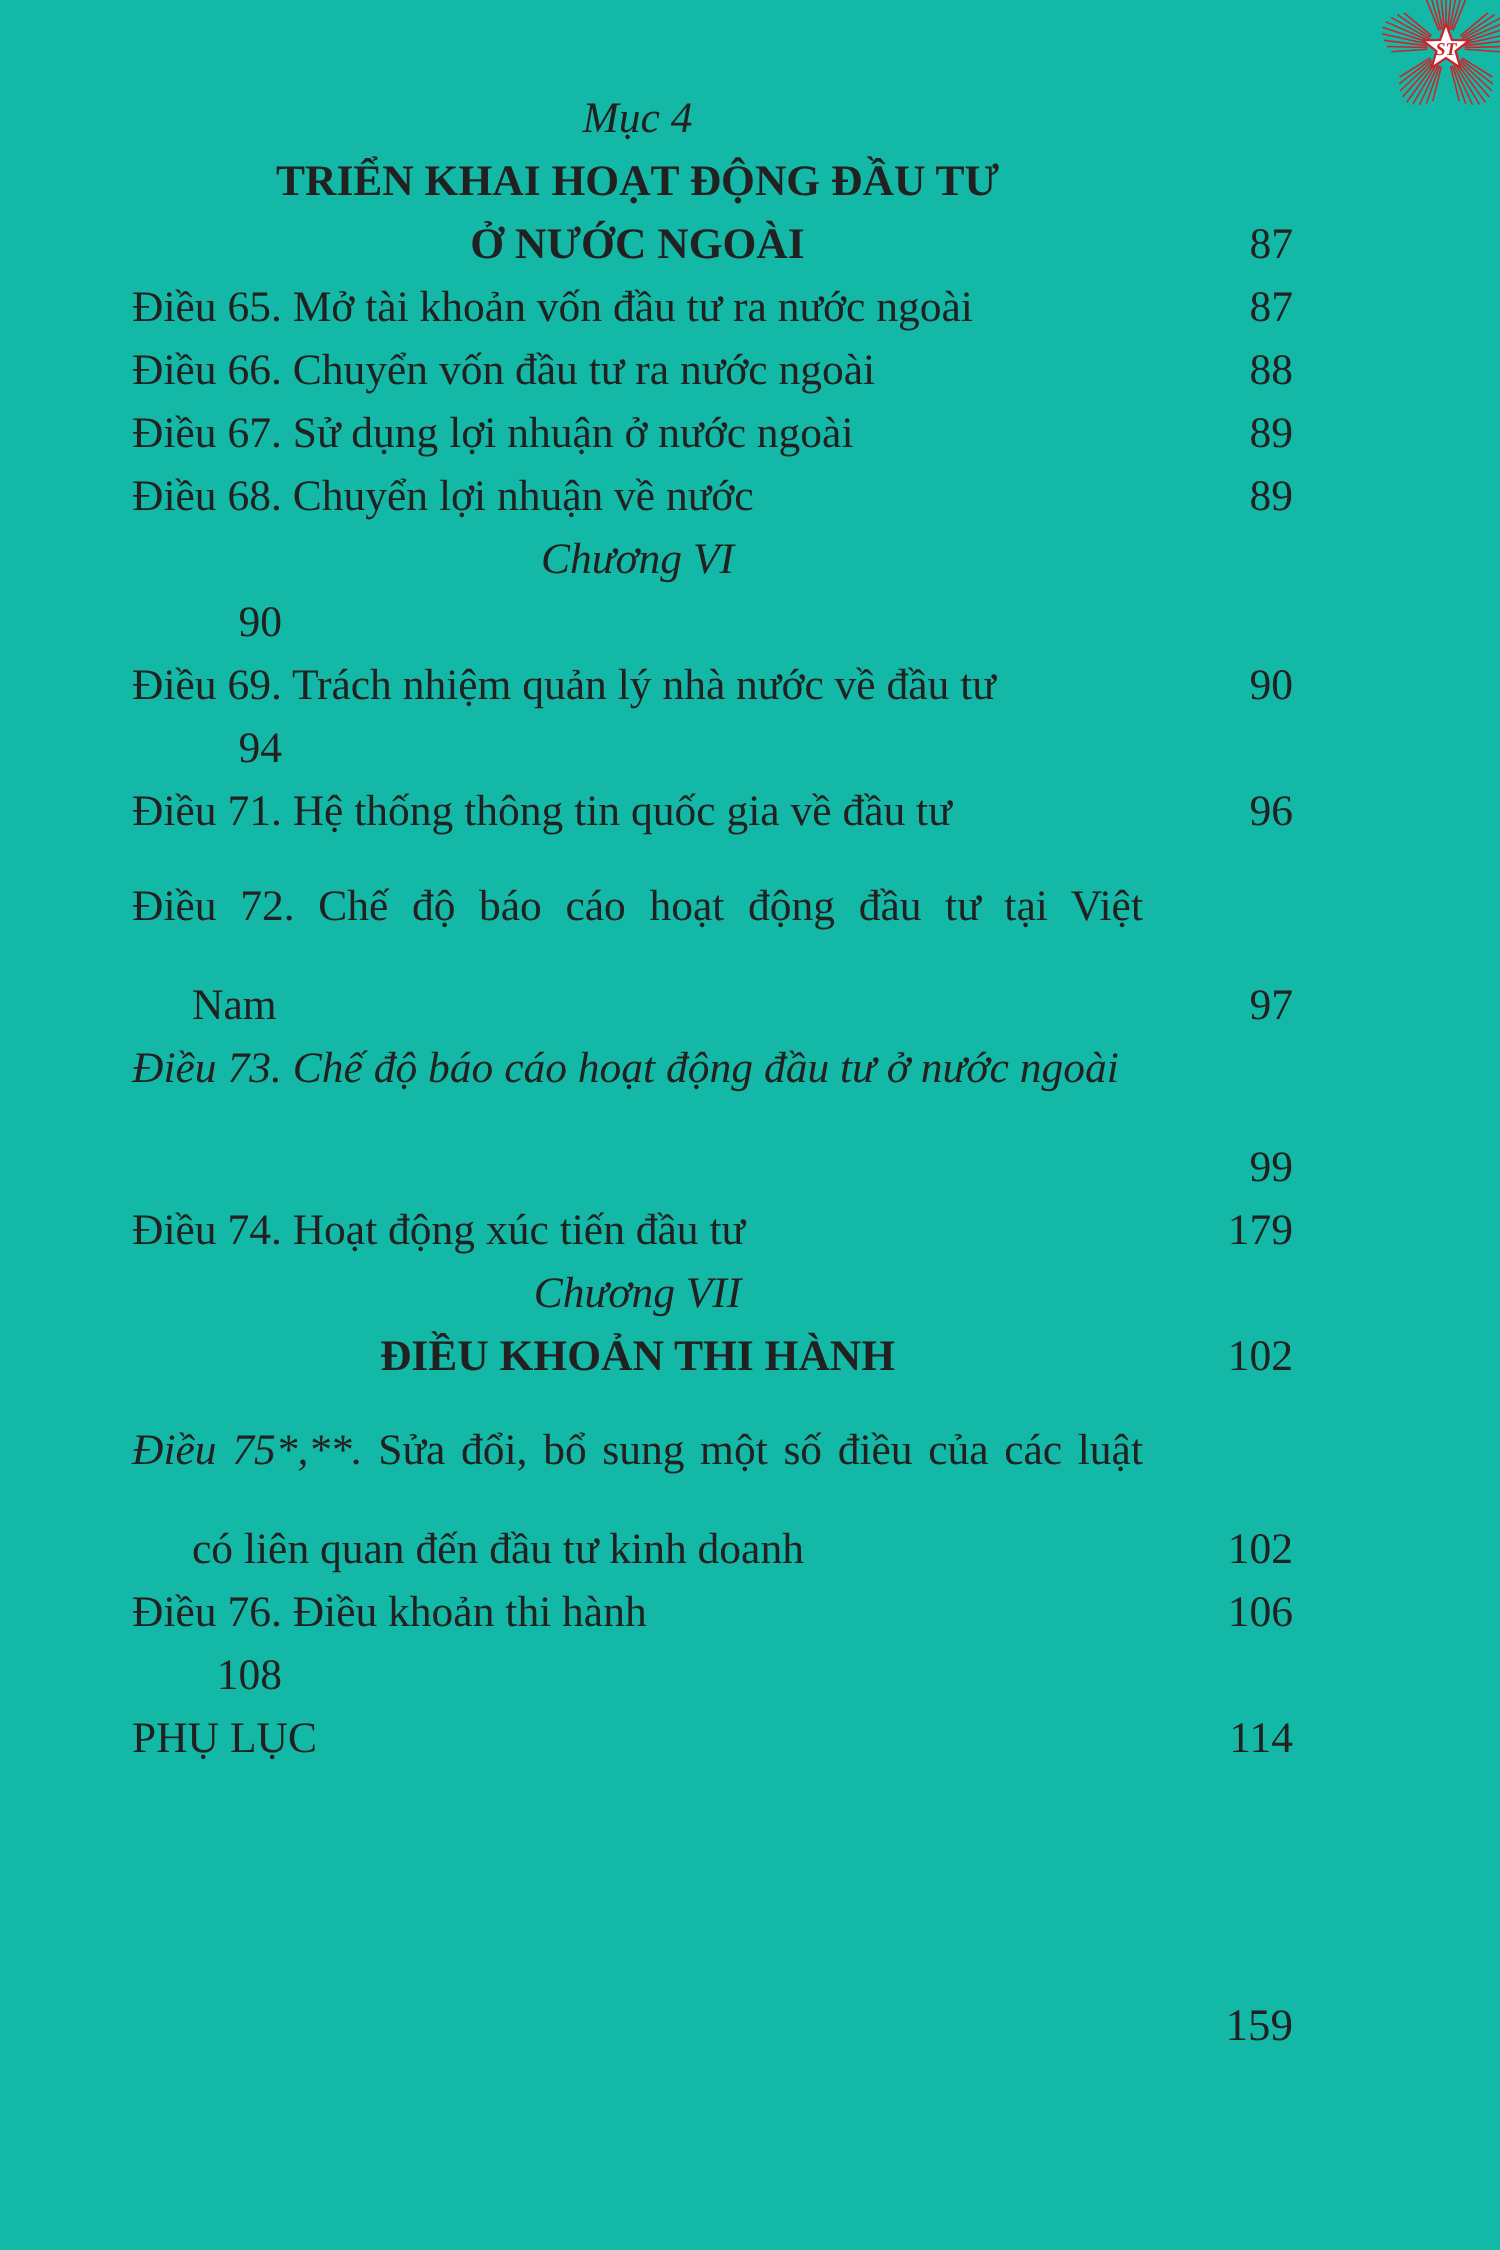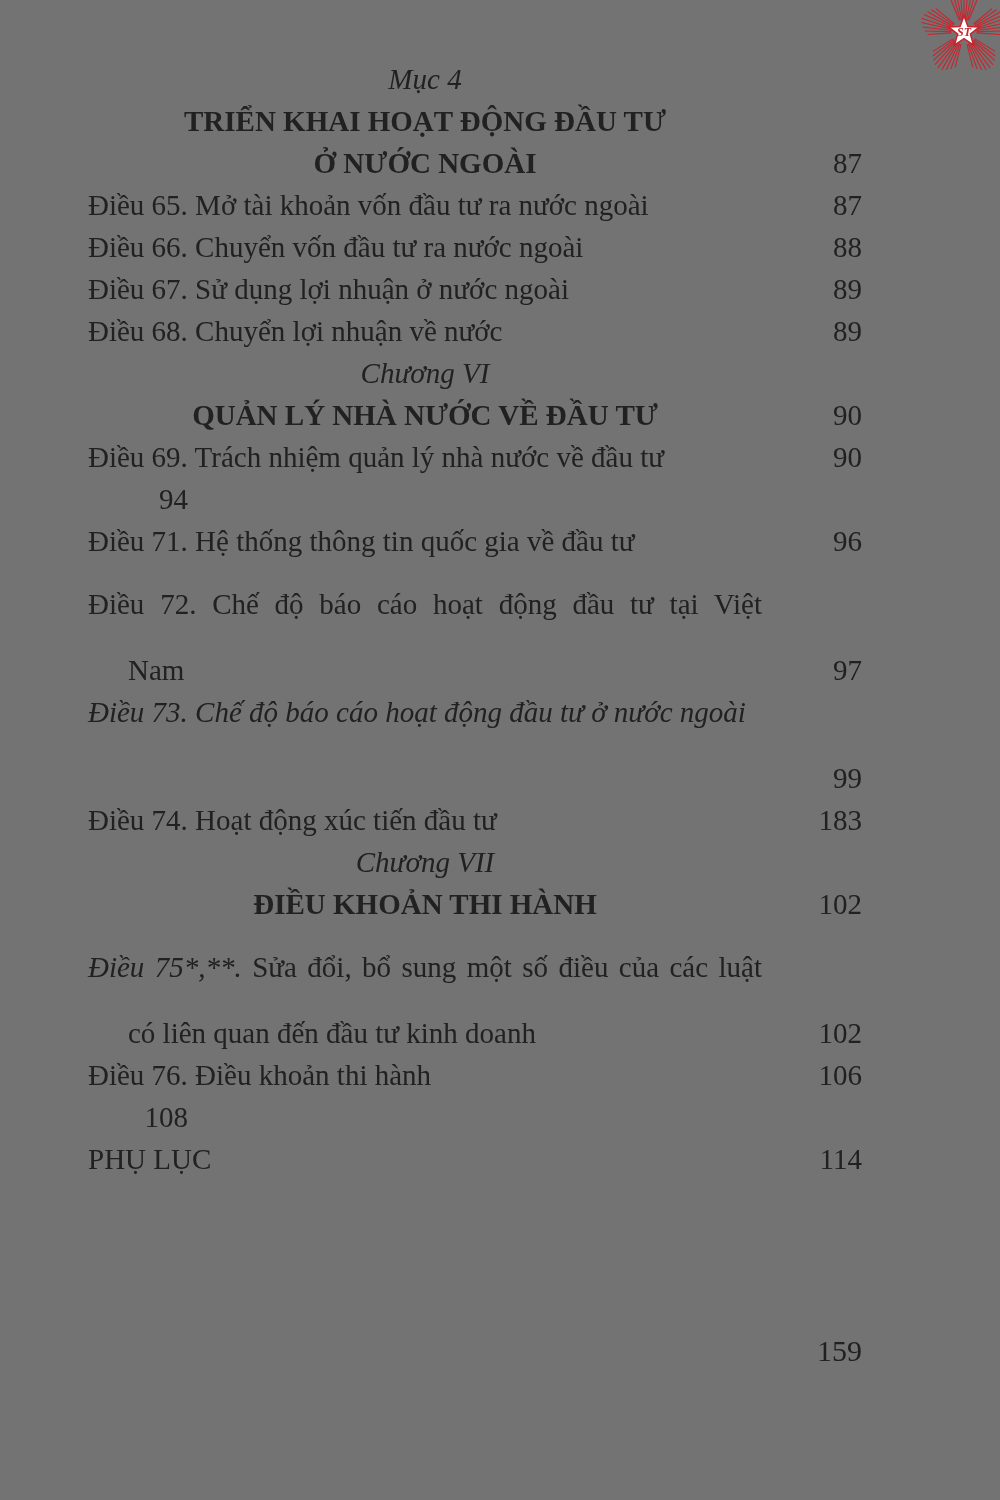--- a/index.html
+++ b/index.html
@@ -4,21 +4,21 @@
 <style>
   html, body { margin: 0; padding: 0; }
   body {
     width: 1000px; height: 1500px;
     background: #ffffff;
     font-family: "Liberation Serif", "DejaVu Serif", serif;
   }
   .page {
     position: relative;
     width: 1000px; height: 1500px;
-    background: #737373;
+    background: #14b8a6;
     color: #212121;
     overflow: hidden;
   }
   .logo {
     position: absolute;
     top: -16px; right: -12px;
     width: 96px; height: 96px;
   }
   .toc {
     position: absolute;
@@ -111,21 +111,20 @@
       <div class="txt">Điều 68. Chuyển lợi nhuận về nước</div>
       <div class="pg">89</div>
     </div>
 
     <div class="row">
       <div class="txt c i">Chương VI</div>
       <div class="pg"></div>
     </div>
 
     <div class="row">
-      <div class="txt c b">QUẢN LÝ NHÀ NƯỚC VỀ ĐẦU TƯ</div>
       <div class="pg">90</div>
     </div>
 
     <div class="row">
       <div class="txt">Điều 69. Trách nhiệm quản lý nhà nước về đầu tư</div>
       <div class="pg">90</div>
     </div>
 
     <div class="row">
       <div class="pg">94</div>
@@ -147,21 +146,21 @@
     <div class="row">
       <div class="txt">
         <div class="l1">Điều 73. Chế độ báo cáo hoạt động đầu tư ở nước ngoài</div>
         <div class="l2"></div>
       </div>
       <div class="pg">99</div>
     </div>
 
     <div class="row">
       <div class="txt">Điều 74. Hoạt động xúc tiến đầu tư</div>
-      <div class="pg">183</div>
+      <div class="pg">179</div>
     </div>
 
     <div class="row">
       <div class="txt c i">Chương VII</div>
       <div class="pg"></div>
     </div>
 
     <div class="row">
       <div class="txt c b">ĐIỀU KHOẢN THI HÀNH</div>
       <div class="pg">102</div>

